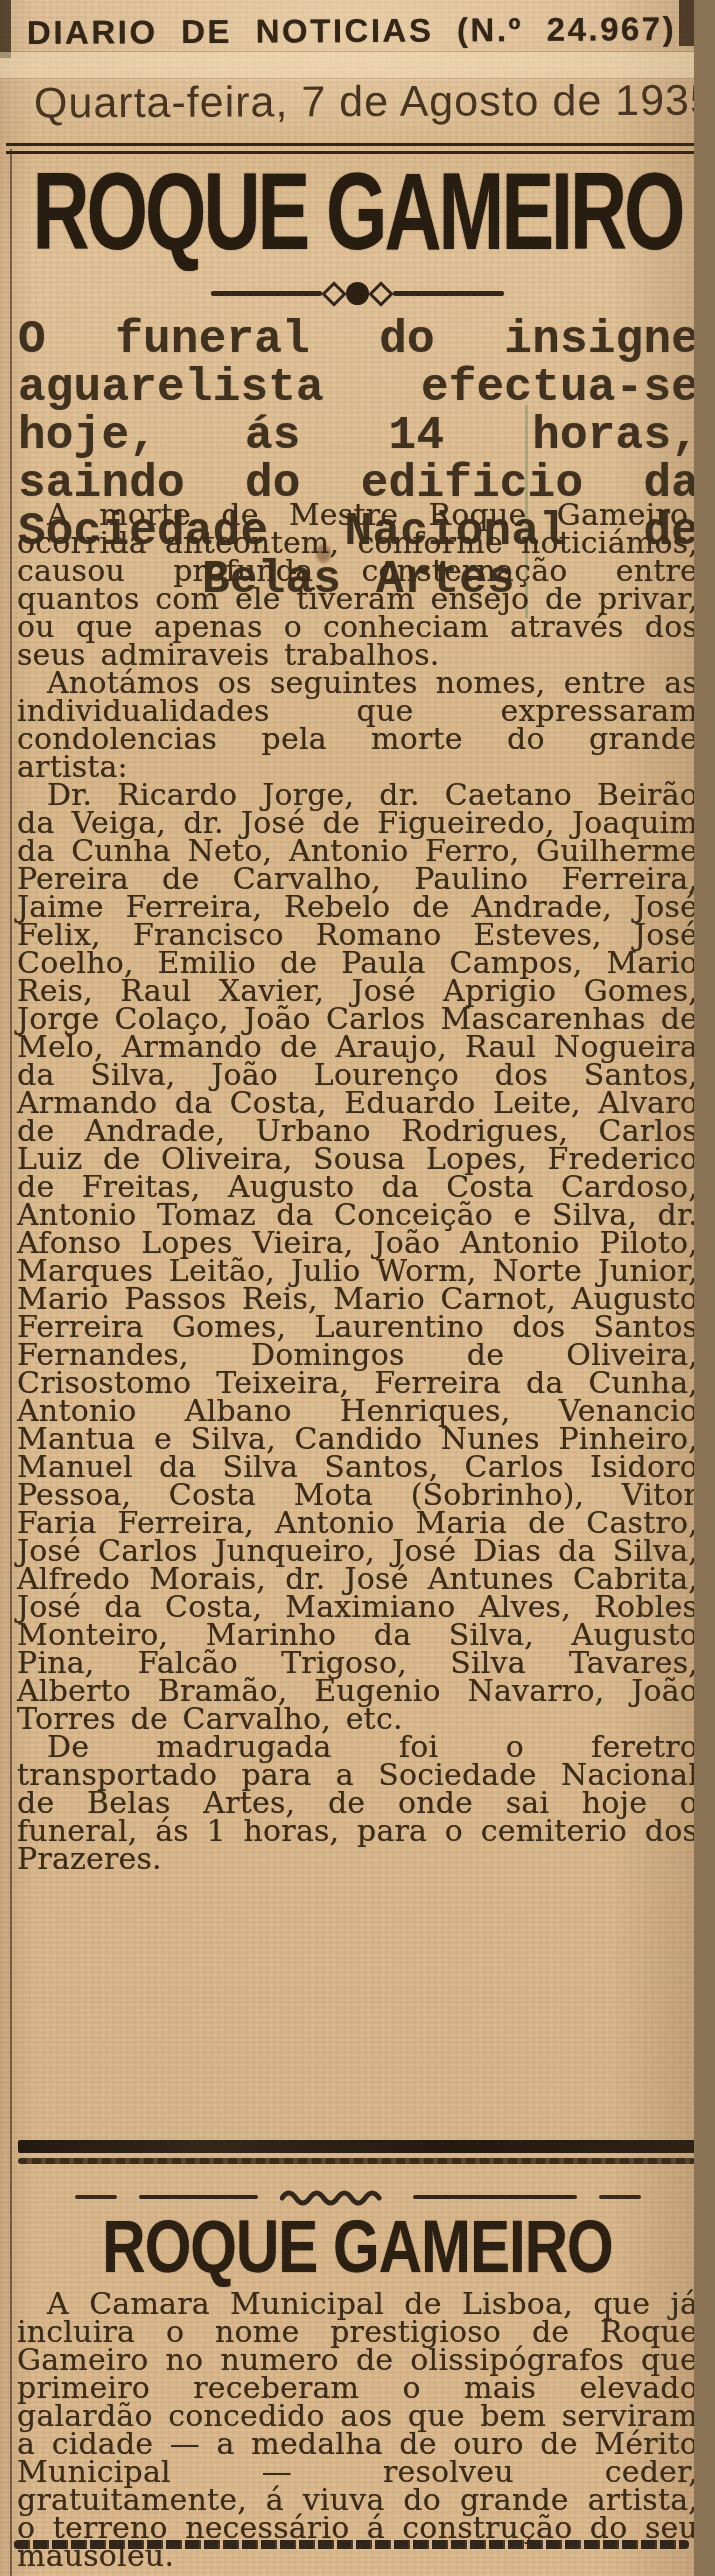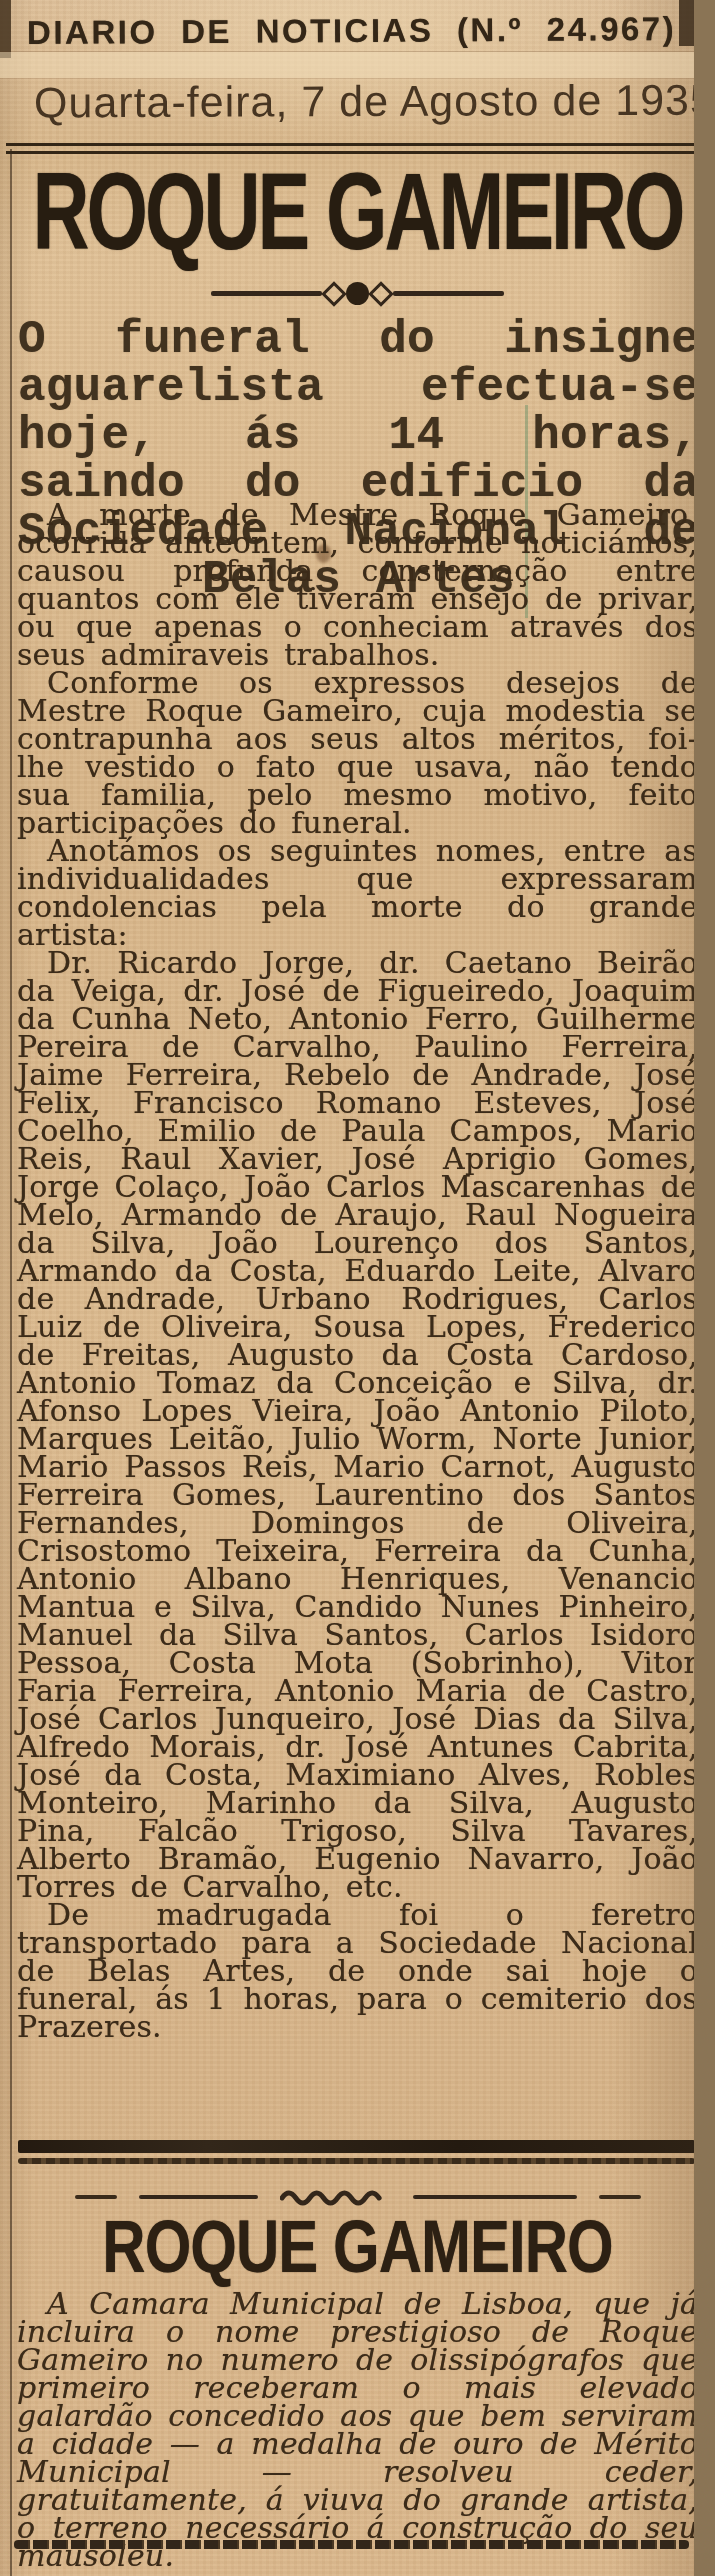--- a/index.html
+++ b/index.html
@@ -54,21 +54,21 @@
   .subhead{
     position:absolute;left:18px;top:316px;width:681px;
     font-family:Liberation Mono, monospace;font-weight:bold;
     font-size:46px;line-height:48px;color:#41321f;
     text-align:justify;text-align-last:center;word-spacing:7px;letter-spacing:0.2px;
     text-shadow:0 0 1px rgba(45,30,12,.4);
   }
   
   .body-text{position:absolute;left:17px;width:681px;font-size:30px;line-height:28px;text-align:justify;}
   .art1{top:501px;}
-  .art2{top:2290px;font-style:italic;}
+  .art2{top:2290px;}
   .body-text p{margin:0;text-indent:30px;word-spacing:5px;letter-spacing:0.2px;color:#3b2b19;text-shadow:0 0 0.7px rgba(55,35,15,.55);}
   
   .sep-thick{position:absolute;left:18px;top:2140px;width:677px;}
   .sep-bar1{height:13px;background:linear-gradient(90deg,#241a10,#33271a 28%,#241a10 65%,#2e2215);border-radius:2px;}
   .sep-bar2{margin-top:5px;height:6px;background:repeating-linear-gradient(90deg,#3a2b1a 0 9px,#5a452c 9px 14px);border-radius:3px;}
   .wavy{position:absolute;left:0;top:2187px;width:715px;display:flex;justify-content:center;align-items:center;gap:22px;}
   .wavy .dash{width:42px;height:4px;background:#3a2b1a;border-radius:2px;}
   .wavy .line{height:4px;background:#33261a;border-radius:2px;}
   .wavy .line.l1{width:119px;}
   .wavy .line.l2{width:164px;}
@@ -112,21 +112,20 @@
     <div class="orn-diamond"></div>
     <div class="orn-dot"></div>
     <div class="orn-diamond"></div>
     <div class="orn-line"></div>
   </div>
 
   <div class="subhead">O funeral do insigne aguarelista efectua-se hoje, ás 14 horas, saindo do edificio da Sociedade Nacional de Belas Artes</div>
 
   <div class="body-text art1">
     <p>A morte de Mestre Roque Gameiro, ocorrida anteontem, conforme noticiámos, causou profunda consternação entre quantos com ele tiveram ensejo de privar, ou que apenas o conheciam através dos seus admiraveis trabalhos.</p>
-    <p>Conforme os expressos desejos de Mestre Roque Gameiro, cuja modestia se contrapunha aos seus altos méritos, foi-lhe vestido o fato que usava, não tendo sua familia, pelo mesmo motivo, feito participações do funeral.</p>
     <p>Anotámos os seguintes nomes, entre as individualidades que expressaram condolencias pela morte do grande artista:</p>
     <p>Dr. Ricardo Jorge, dr. Caetano Beirão da Veiga, dr. José de Figueiredo, Joaquim da Cunha Neto, Antonio Ferro, Guilherme Pereira de Carvalho, Paulino Ferreira, Jaime Ferreira, Rebelo de Andrade, José Felix, Francisco Romano Esteves, José Coelho, Emilio de Paula Campos, Mario Reis, Raul Xavier, José Aprigio Gomes, Jorge Colaço, João Carlos Mascarenhas de Melo, Armando de Araujo, Raul Nogueira da Silva, João Lourenço dos Santos, Armando da Costa, Eduardo Leite, Alvaro de Andrade, Urbano Rodrigues, Carlos Luiz de Oliveira, Sousa Lopes, Frederico de Freitas, Augusto da Costa Cardoso, Antonio Tomaz da Conceição e Silva, dr. Afonso Lopes Vieira, João Antonio Piloto, Marques Leitão, Julio Worm, Norte Junior, Mario Passos Reis, Mario Carnot, Augusto Ferreira Gomes, Laurentino dos Santos Fernandes, Domingos de Oliveira, Crisostomo Teixeira, Ferreira da Cunha, Antonio Albano Henriques, Venancio Mantua e Silva, Candido Nunes Pinheiro, Manuel da Silva Santos, Carlos Isidoro Pessoa, Costa Mota (Sobrinho), Vitor Faria Ferreira, Antonio Maria de Castro, José Carlos Junqueiro, José Dias da Silva, Alfredo Morais, dr. José Antunes Cabrita, José da Costa, Maximiano Alves, Robles Monteiro, Marinho da Silva, Augusto Pina, Falcão Trigoso, Silva Tavares, Alberto Bramão, Eugenio Navarro, João Torres de Carvalho, etc.</p>
     <p>De madrugada foi o feretro transportado para a Sociedade Nacional de Belas Artes, de onde sai hoje o funeral, ás 1 horas, para o cemiterio dos Prazeres.</p>
   </div>
 
   <div class="sep-thick">
     <div class="sep-bar1"></div>
     <div class="sep-bar2"></div>
   </div>
 

